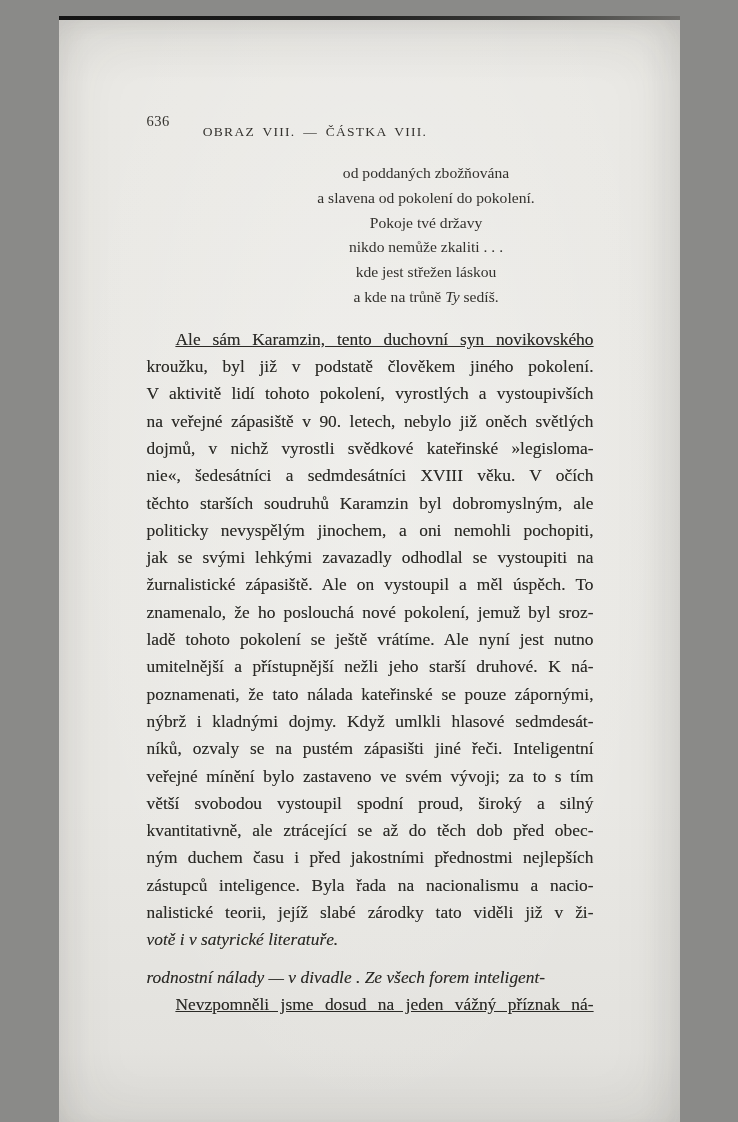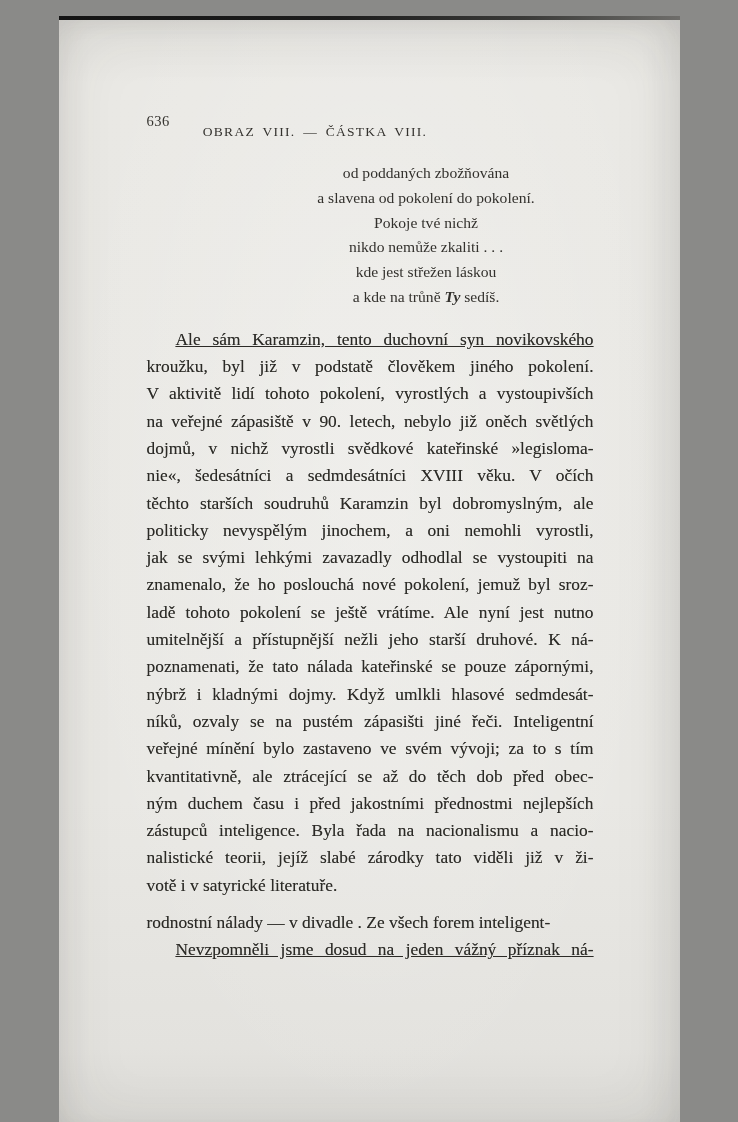--- a/index.html
+++ b/index.html
@@ -46,77 +46,79 @@
     word-spacing:3px;
   }
   .verse {
     margin:26px 0 0 112px;
     font-size:15.6px;
     line-height:24.8px;
     color:#33312d;
     text-align:center;
   }
   .verse-line { white-space:nowrap; }
-  .it { font-style:italic;font-weight:bold; }
+  .it { font-style:italic; }
   .body-text {
     margin-top:16px;
     font-size:17.4px;
     line-height:27.3px;
     color:#2b2a26;
     text-shadow:0 0 0.4px rgba(43,42,38,0.45);
   }
   .paragraph { margin:0; }
   .paragraph + .paragraph { margin-top:10px; }
   .line {
     text-align:justify;
     text-align-last:justify;
   }
   .line.first { text-indent:29px;text-decoration:underline; }
-  .line.last { text-align-last:left; }
+  .line.last { text-align-last:left;font-style:italic; }
 </style>
 </head>
 <body>
 
 <div class="page">
   <div class="scan-edge-top"></div>
 
   <div class="content">
 
     <header class="running-head">
       <span class="pagenum">636</span>
       <span class="head-title">OBRAZ VIII. — ČÁSTKA VIII.</span>
     </header>
 
     <div class="verse" id="verse">
         <div class="verse-line"><span>od poddaných zbožňována</span></div>
         <div class="verse-line"><span>a slavena od pokolení do pokolení.</span></div>
-        <div class="verse-line"><span>Pokoje tvé nichž</span></div>
+        <div class="verse-line"><span>Pokoje tvé državy</span></div>
         <div class="verse-line"><span>nikdo nemůže zkaliti . . .</span></div>
         <div class="verse-line"><span>kde jest střežen láskou</span></div>
         <div class="verse-line"><span>a kde na trůně </span><span class="it">Ty</span><span> sedíš.</span></div>
       </div>
 
     <main class="body-text" id="paragraphs">
         <div class="paragraph">
           <div class="line first">Ale sám Karamzin, tento duchovní syn novikovského</div>
           <div class="line">kroužku, byl již v podstatě člověkem jiného pokolení.</div>
           <div class="line">V aktivitě lidí tohoto pokolení, vyrostlých a vystoupivších</div>
           <div class="line">na veřejné zápasiště v 90. letech, nebylo již oněch světlých</div>
           <div class="line">dojmů, v nichž vyrostli svědkové kateřinské »legisloma-</div>
           <div class="line">nie«, šedesátníci a sedmdesátníci XVIII věku. V očích</div>
           <div class="line">těchto starších soudruhů Karamzin byl dobromyslným, ale</div>
-          <div class="line">politicky nevyspělým jinochem, a oni nemohli vyrostli,</div>
+          <div class="line">politicky nevyspělým jinochem, a oni nemohli pochopiti,</div>
           <div class="line">jak se svými lehkými zavazadly odhodlal se vystoupiti na</div>
+          <div class="line">žurnalistické zápasiště. Ale on vystoupil a měl úspěch. To</div>
           <div class="line">znamenalo, že ho poslouchá nové pokolení, jemuž byl sroz-</div>
           <div class="line">ladě tohoto pokolení se ještě vrátíme. Ale nyní jest nutno</div>
           <div class="line">umitelnější a přístupnější nežli jeho starší druhové. K ná-</div>
           <div class="line">poznamenati, že tato nálada kateřinské se pouze zápornými,</div>
           <div class="line">nýbrž i kladnými dojmy. Když umlkli hlasové sedmdesát-</div>
           <div class="line">níků, ozvaly se na pustém zápasišti jiné řeči. Inteligentní</div>
           <div class="line">veřejné mínění bylo zastaveno ve svém vývoji; za to s tím</div>
+          <div class="line">větší svobodou vystoupil spodní proud, široký a silný</div>
           <div class="line">kvantitativně, ale ztrácející se až do těch dob před obec-</div>
           <div class="line">ným duchem času i před jakostními přednostmi nejlepších</div>
           <div class="line">zástupců inteligence. Byla řada na nacionalismu a nacio-</div>
           <div class="line">nalistické teorii, jejíž slabé zárodky tato viděli již v ži-</div>
           <div class="line last">votě i v satyrické literatuře.</div>
         </div>
         <div class="paragraph">
           <div class="line last">rodnostní nálady — v divadle . Ze všech forem inteligent-</div>
           <div class="line first">Nevzpomněli jsme dosud na jeden vážný příznak ná-</div>
         </div>

